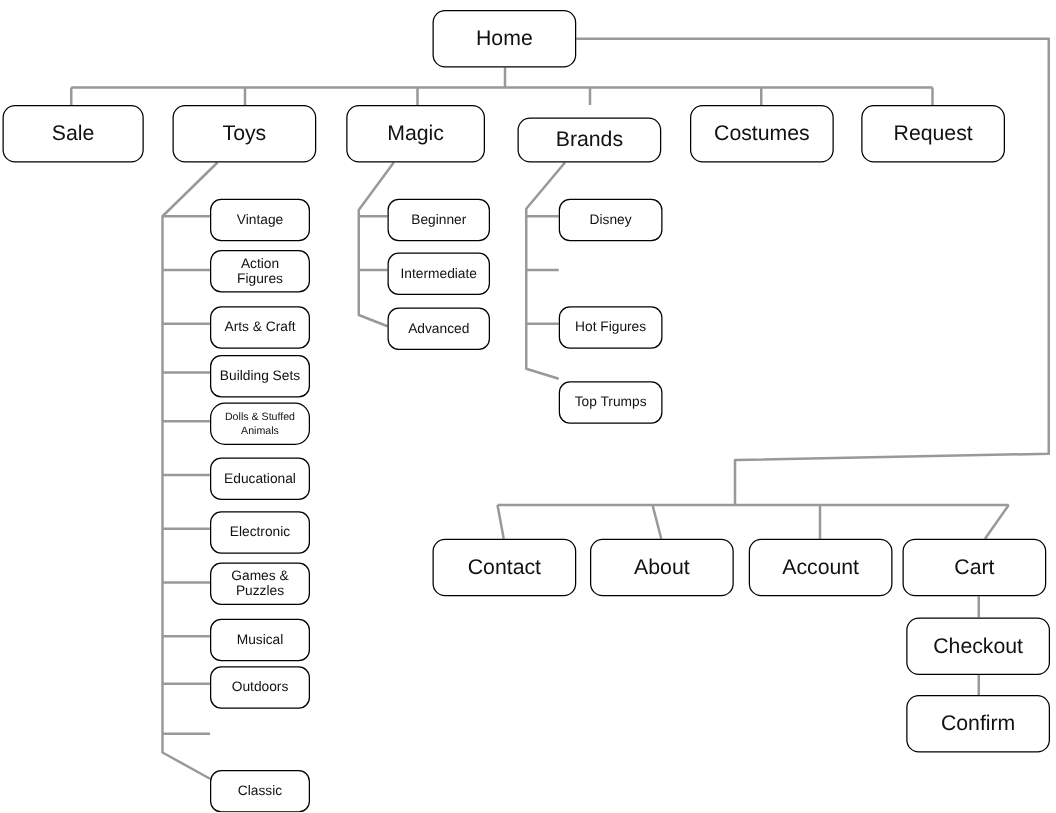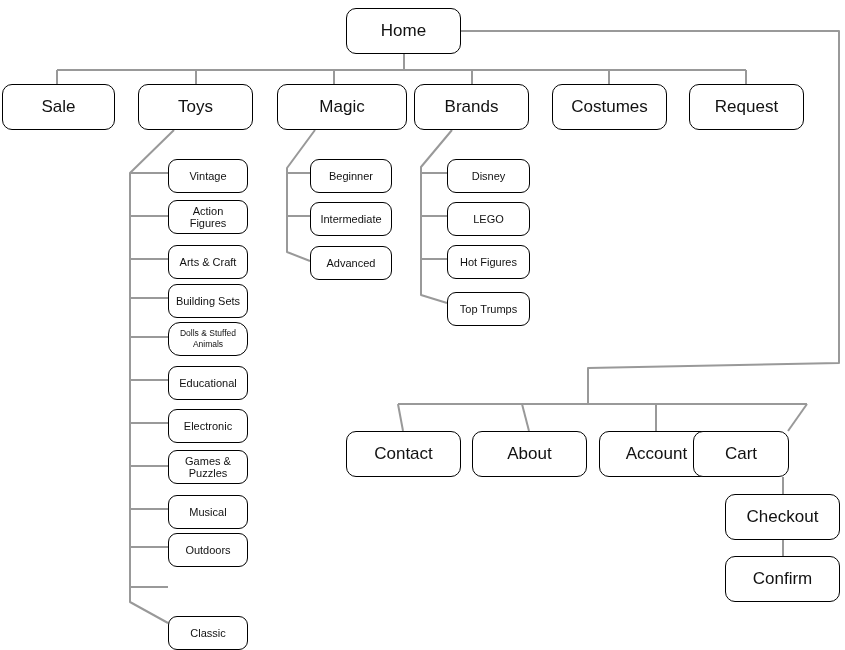--- a/index.html
+++ b/index.html
@@ -86,46 +86,45 @@
     <polyline points="452,130 421,167 421,295 447,303"></polyline>
     <polyline points="421,173 447,173"></polyline>
     <polyline points="421,216 447,216"></polyline>
     <polyline points="421,259 447,259"></polyline>
   </svg>
 
   <div class="node lvl" style="left:346px;top:8px;width:115px;height:46px">Home</div>
 
   <div class="node lvl" style="left:2px;top:84px;width:113px;height:46px">Sale</div>
   <div class="node lvl" style="left:138px;top:84px;width:115px;height:46px">Toys</div>
-  <div class="node lvl" style="left:277px;top:84px;width:130px;height:46px">Magic</div>
-  <div class="node lvl" style="left:414px;top:84px;width:115px;height:46px">Brands</div>
+  <div class="node lvl" style="left:277px;top:84px;width:111px;height:46px">Magic</div>
+  <div class="node lvl" style="left:414px;top:94px;width:115px;height:36px">Brands</div>
   <div class="node lvl" style="left:552px;top:84px;width:115px;height:46px">Costumes</div>
   <div class="node lvl" style="left:689px;top:84px;width:115px;height:46px">Request</div>
 
   <div class="node child" style="left:168px;top:159px;width:80px;height:28px">Vintage</div>
   <div class="node child" style="left:168px;top:200px;width:80px;height:31px">Action Figures</div>
   <div class="node child" style="left:168px;top:245px;width:80px;height:28px">Arts &amp; Craft</div>
   <div class="node child" style="left:168px;top:284px;width:80px;height:28px">Building Sets</div>
   <div class="node child small-text" style="left:168px;top:322px;width:80px;height:31px">Dolls &amp; Stuffed Animals</div>
   <div class="node child" style="left:168px;top:366px;width:80px;height:28px">Educational</div>
   <div class="node child" style="left:168px;top:409px;width:80px;height:28px">Electronic</div>
   <div class="node child" style="left:168px;top:450px;width:80px;height:31px">Games &amp; Puzzles</div>
   <div class="node child" style="left:168px;top:495px;width:80px;height:28px">Musical</div>
   <div class="node child" style="left:168px;top:533px;width:80px;height:28px">Outdoors</div>
   <div class="node child" style="left:168px;top:616px;width:80px;height:28px">Classic</div>
 
   <div class="node child" style="left:310px;top:202px;width:82px;height:28px">Intermediate</div>
   <div class="node child" style="left:310px;top:159px;width:82px;height:28px">Beginner</div>
   <div class="node child" style="left:310px;top:246px;width:82px;height:28px">Advanced</div>
 
   <div class="node child" style="left:447px;top:159px;width:83px;height:28px">Disney</div>
-  <div class="node child" style="left:447px;top:202px;width:83px;height:28px">LEGO</div>
   <div class="node child" style="left:447px;top:245px;width:83px;height:28px">Hot Figures</div>
-  <div class="node child" style="left:447px;top:292px;width:83px;height:29px">Top Trumps</div>
+  <div class="node child" style="left:447px;top:305px;width:83px;height:29px">Top Trumps</div>
 
   <div class="node lvl" style="left:346px;top:431px;width:115px;height:46px">Contact</div>
   <div class="node lvl" style="left:472px;top:431px;width:115px;height:46px">About</div>
   <div class="node lvl" style="left:599px;top:431px;width:115px;height:46px">Account</div>
-  <div class="node lvl" style="left:693px;top:431px;width:96px;height:46px">Cart</div>
+  <div class="node lvl" style="left:722px;top:431px;width:115px;height:46px">Cart</div>
   <div class="node lvl" style="left:725px;top:494px;width:115px;height:46px">Checkout</div>
   <div class="node lvl" style="left:725px;top:556px;width:115px;height:46px">Confirm</div>
 
 </div>
 
 </body></html>

